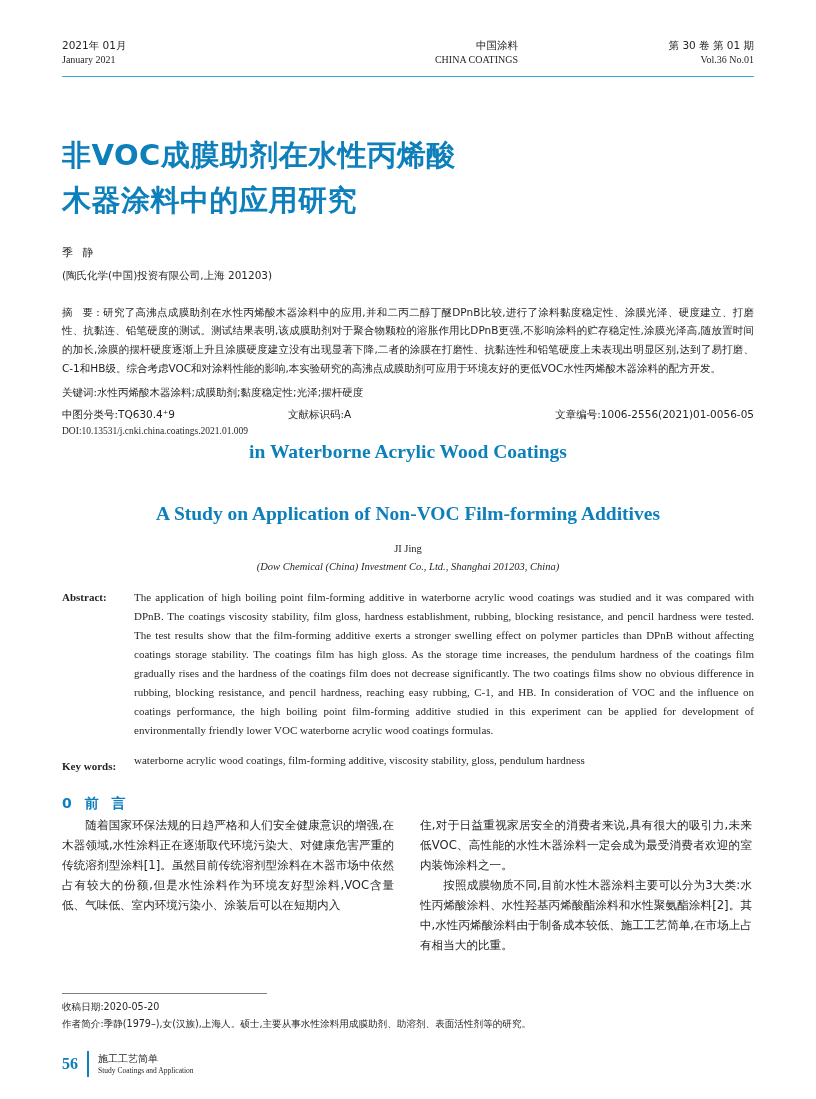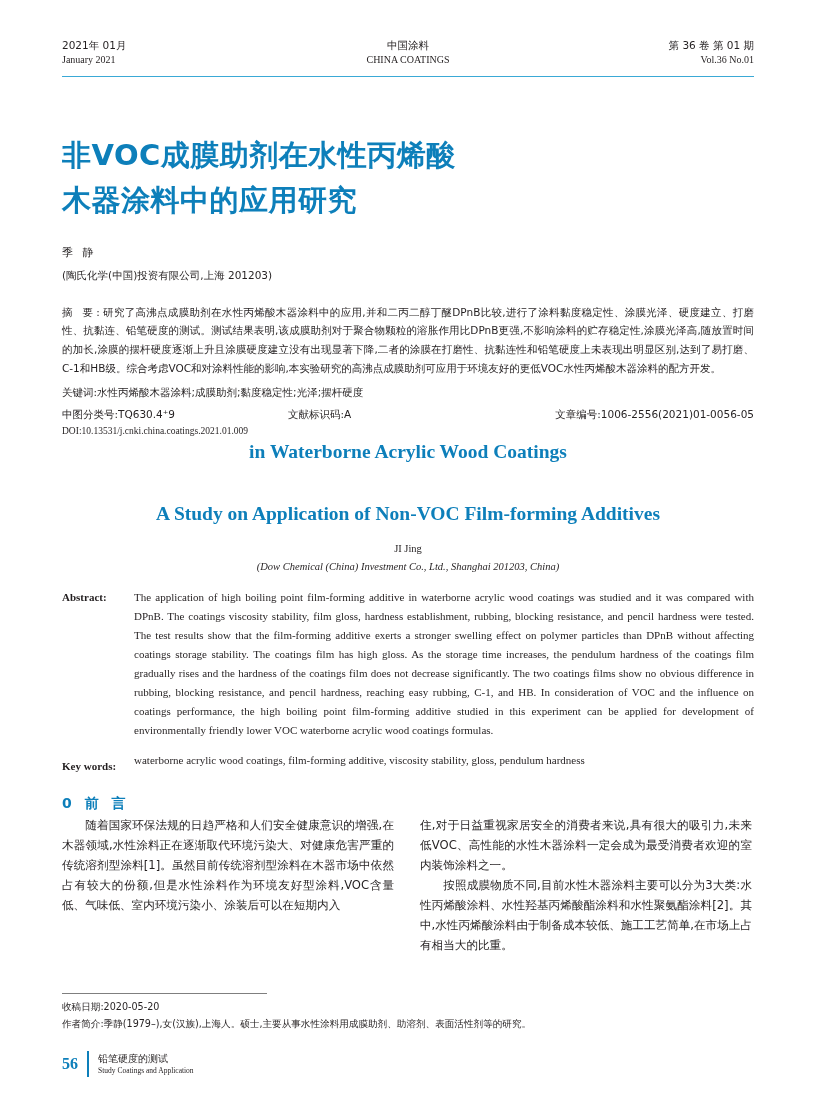--- a/index.html
+++ b/index.html
@@ -29,21 +29,21 @@
     justify-content: space-between;
     align-items: flex-start;
     font-size: 10.5px;
     color: #231f20;
     padding-bottom: 6px;
   }
   .runhead .col {
     line-height: 1.45;
   }
   .runhead .col.left { text-align: left; width: 210px; }
-  .runhead .col.center { text-align: center; width: 220px; }
+  .runhead .col.center { text-align: right; width: 220px; }
   .runhead .col.right { text-align: right; width: 210px; }
   .runhead .cn { font-family: "DejaVu Sans", sans-serif; font-size: 10.5px; }
   .runhead .en { font-family: "Liberation Serif", serif; font-size: 10px; }
   .rule {
     border-bottom: 1px solid #3aa9d6;
     margin-top: 2px;
   }
 
   
   .title-block {
@@ -261,21 +261,21 @@
   <div class="runhead">
     <div class="col left">
       <div class="cn">2021年 01月</div>
       <div class="en">January 2021</div>
     </div>
     <div class="col center">
       <div class="cn">中国涂料</div>
       <div class="en">CHINA COATINGS</div>
     </div>
     <div class="col right">
-      <div class="cn">第 36 卷  第 01 期</div>
+      <div class="cn">第 30 卷  第 01 期</div>
       <div class="en">Vol.36  No.01</div>
     </div>
   </div>
   <div class="rule"></div>
 
   <div class="title-block">
     <div class="cn-title">非VOC成膜助剂在水性丙烯酸</div>
     <div class="cn-title">木器涂料中的应用研究</div>
     <div class="authors-cn">季   静</div>
     <div class="affil-cn">(陶氏化学(中国)投资有限公司,上海  201203)</div>
@@ -335,18 +335,18 @@
   <div class="footnotes">
     <div class="fn-rule"></div>
     <div>收稿日期:2020-05-20</div>
     <div>作者简介:季静(1979–),女(汉族),上海人。硕士,主要从事水性涂料用成膜助剂、助溶剂、表面活性剂等的研究。</div>
   </div>
 
   <div class="footer">
     <div class="pageno">56</div>
     <div class="bar"></div>
     <div class="jn">
-      <div class="cn">铅笔硬度的测试</div>
+      <div class="cn">施工工艺简单</div>
       <div class="en">Study Coatings and Application</div>
     </div>
   </div>
 
 </div>
 
 </body></html>

